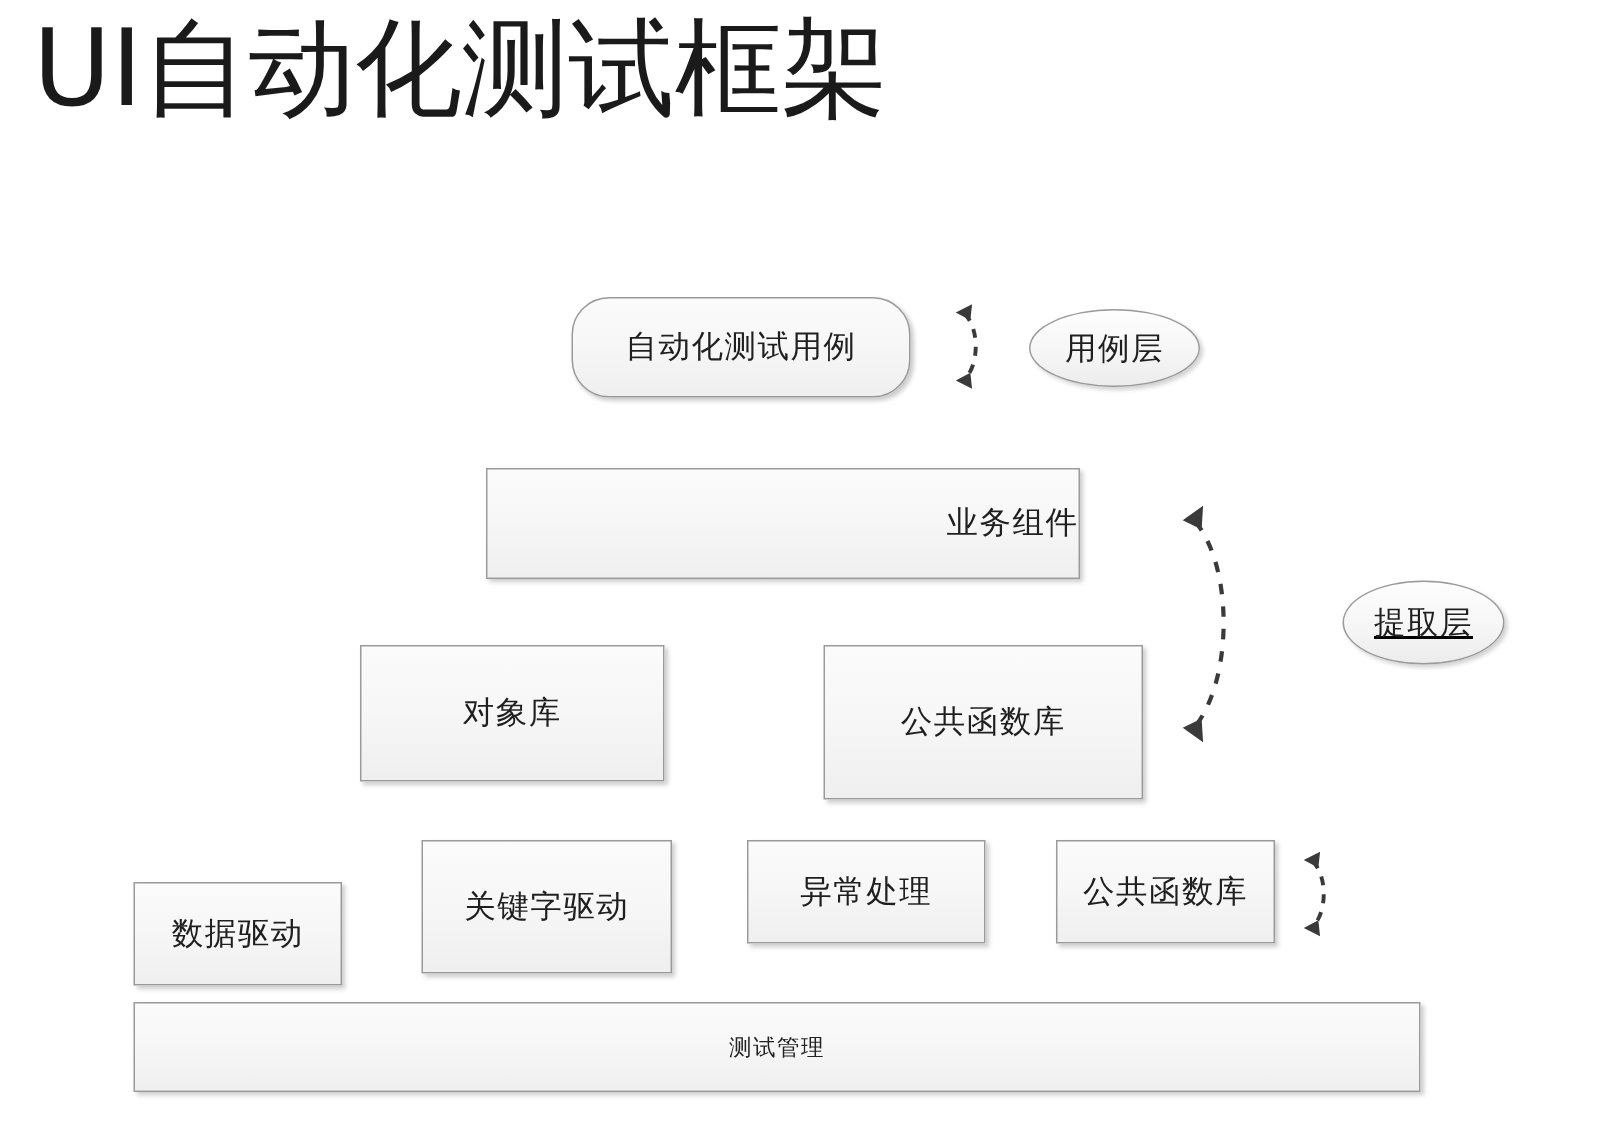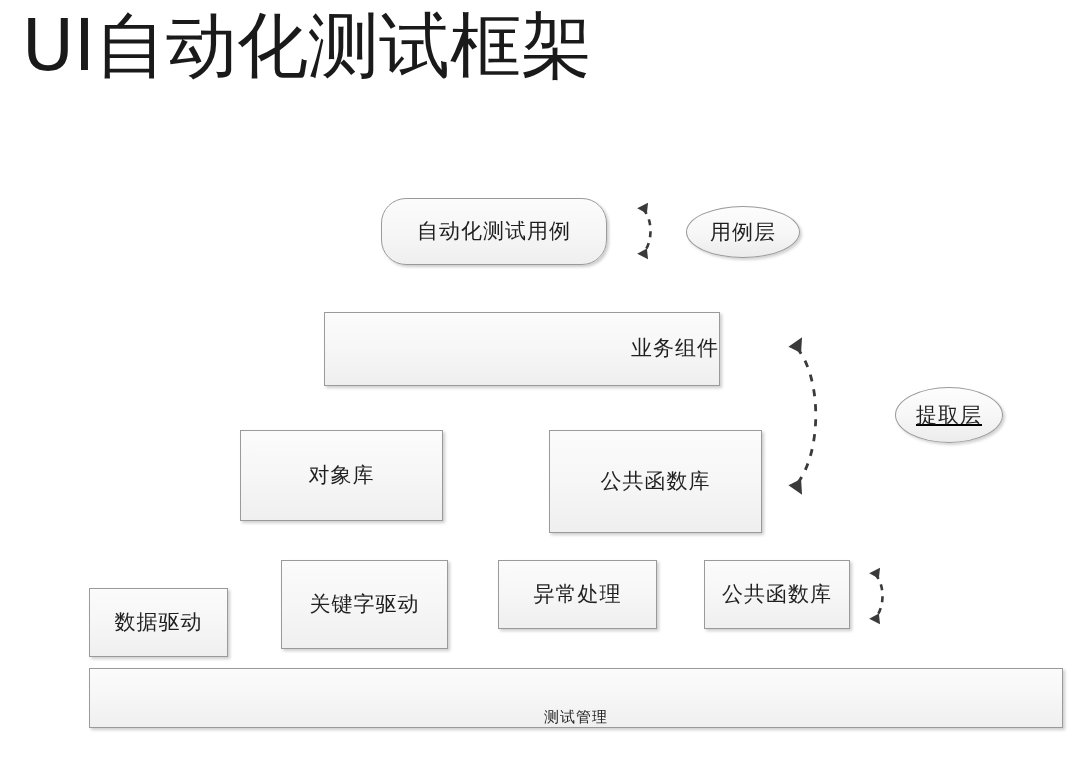--- a/index.html
+++ b/index.html
@@ -158,17 +158,17 @@
 
   <div class="brace" style="left:866px; top:562px; width:30px; height:68px;">
     <svg width="30" height="68" viewBox="0 0 30 68">
       <path d="M 9 12 C 19 22, 19 46, 9 56" fill="none" stroke="#3a3a3a" stroke-width="2.6" stroke-dasharray="6 6" stroke-linecap="butt"></path>
       <polygon points="11,4 4,14 15,14" fill="#3a3a3a" transform="rotate(28 9 11)"></polygon>
       <polygon points="11,64 4,54 15,54" fill="#3a3a3a" transform="rotate(-28 9 57)"></polygon>
     </svg>
   </div>
 
 
-  <div class="node" style="left:89px; top:668px; width:974px; height:60px;align-items:flex-end;">
+  <div class="node" style="left:89px; top:668px; width:858px; height:60px;">
     <span class="bar-label">测试管理</span>
   </div>
 
 </div>
 
 </body></html>

